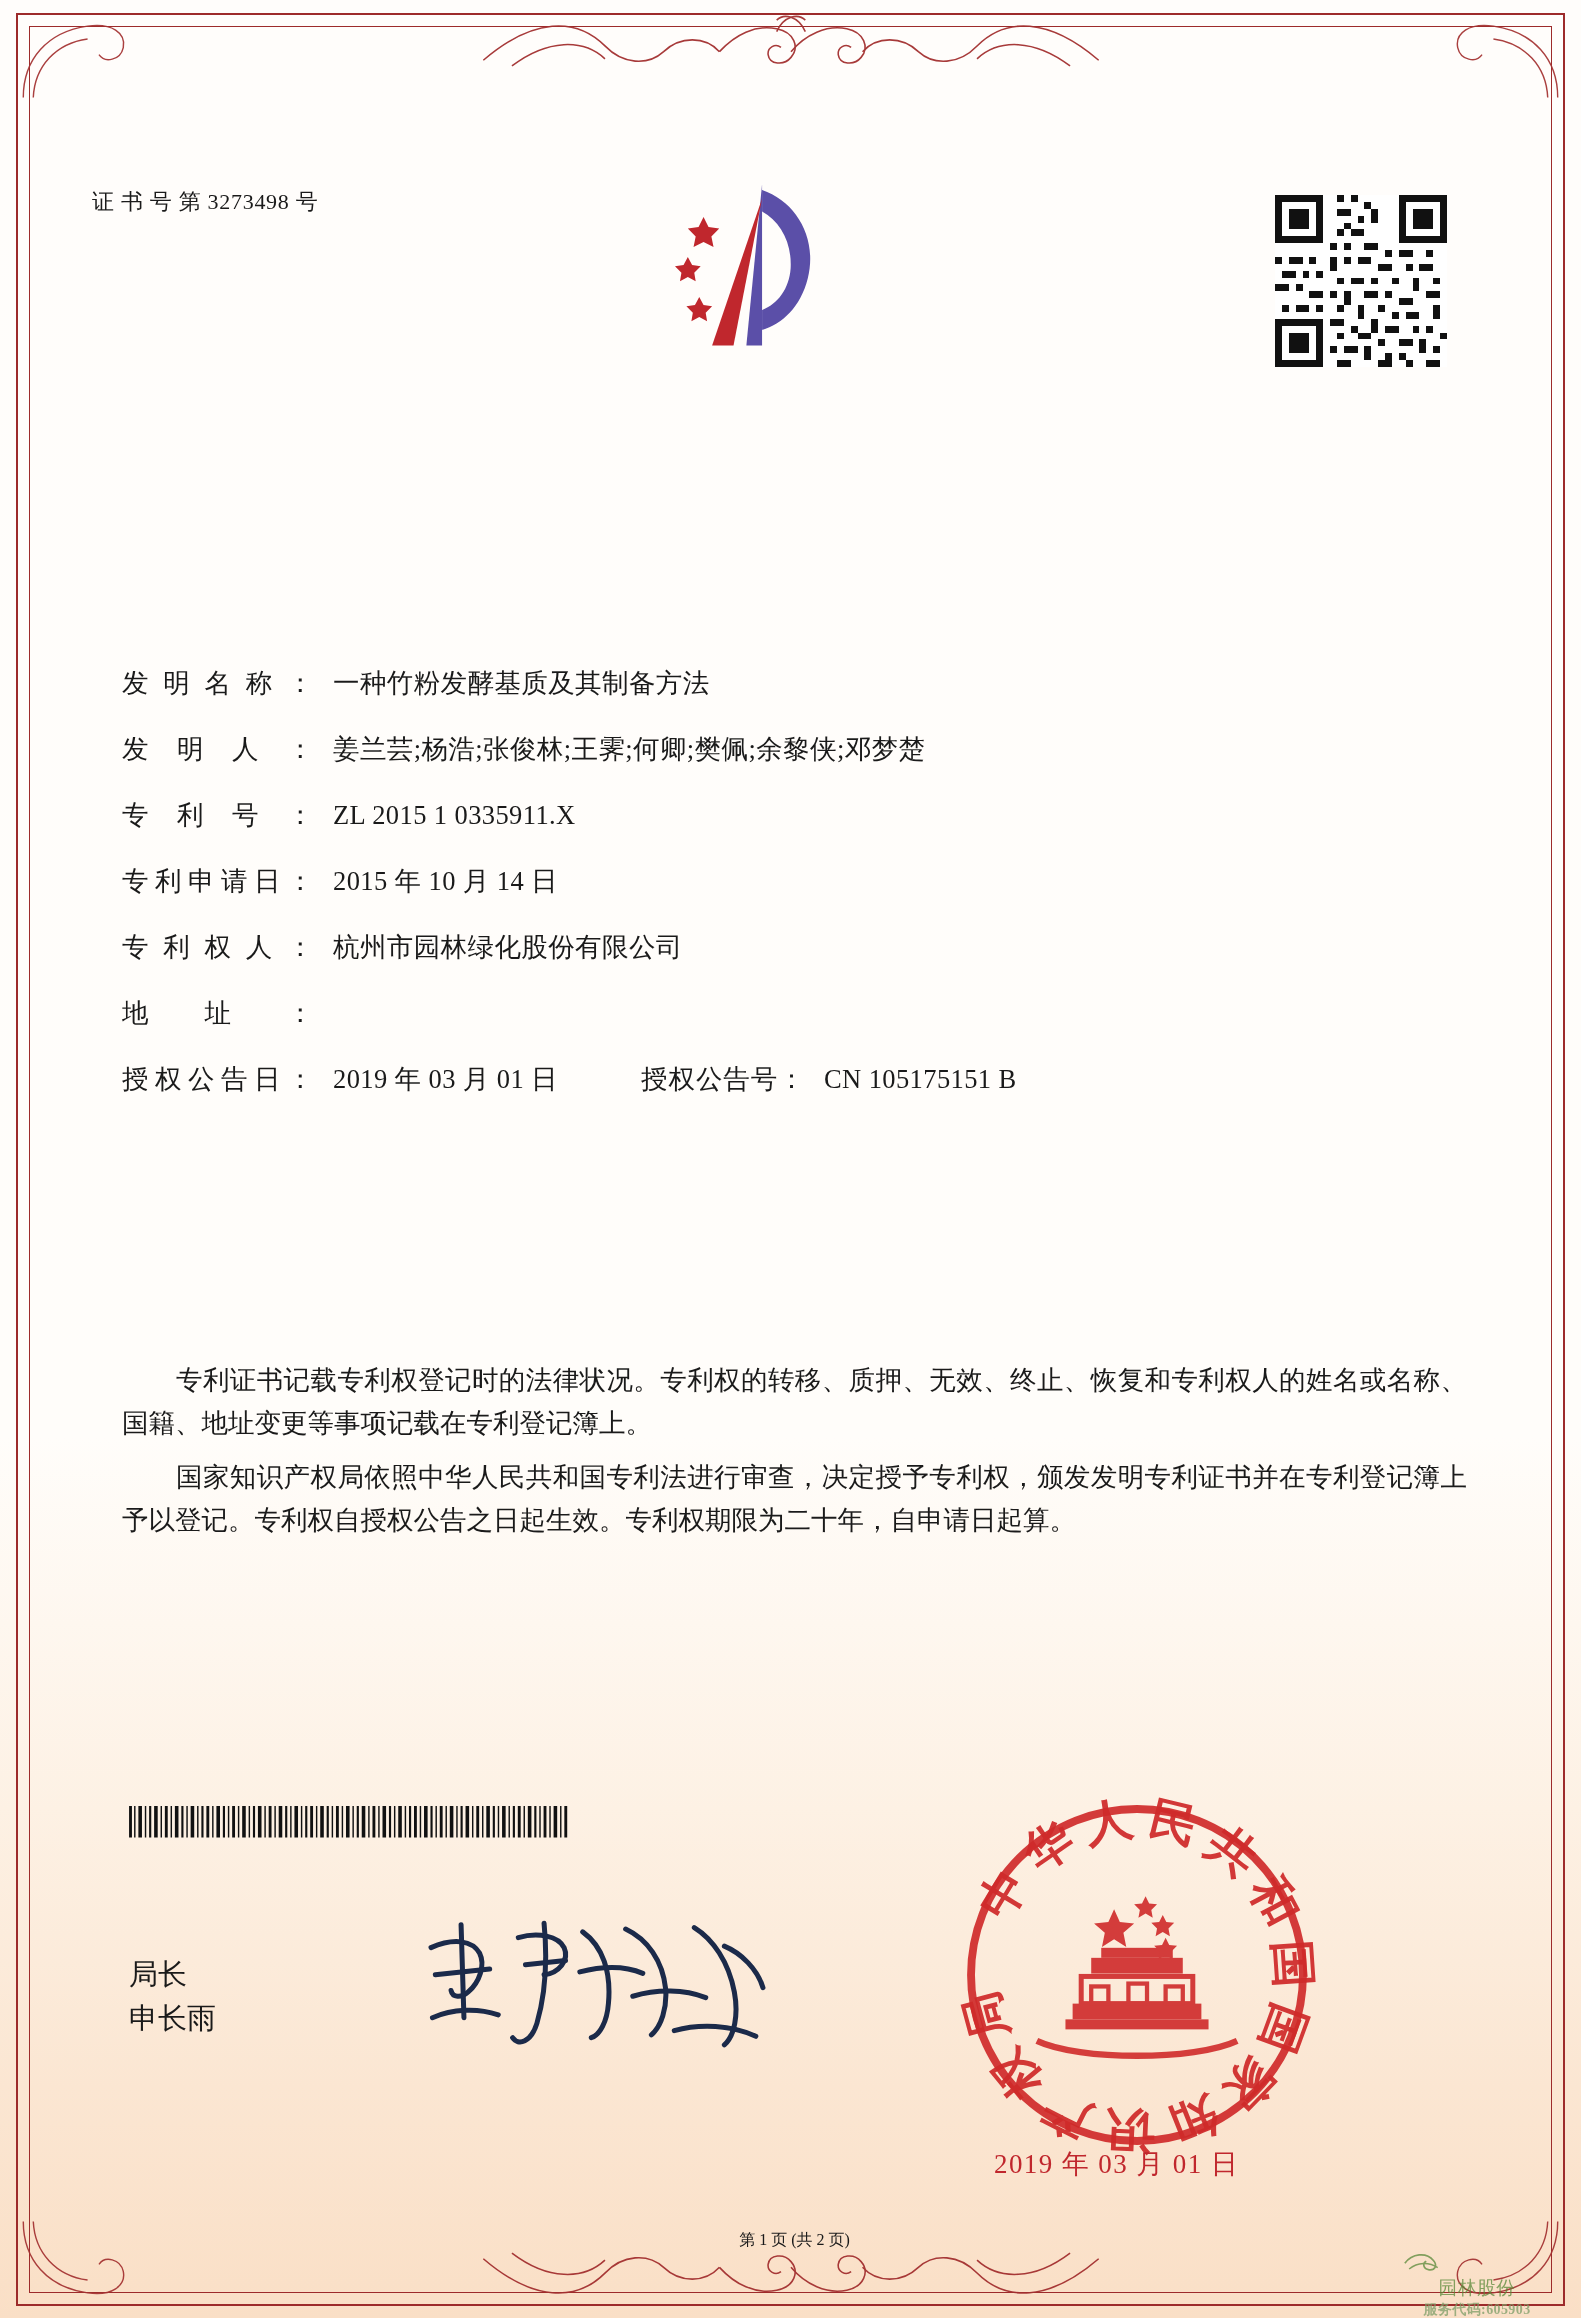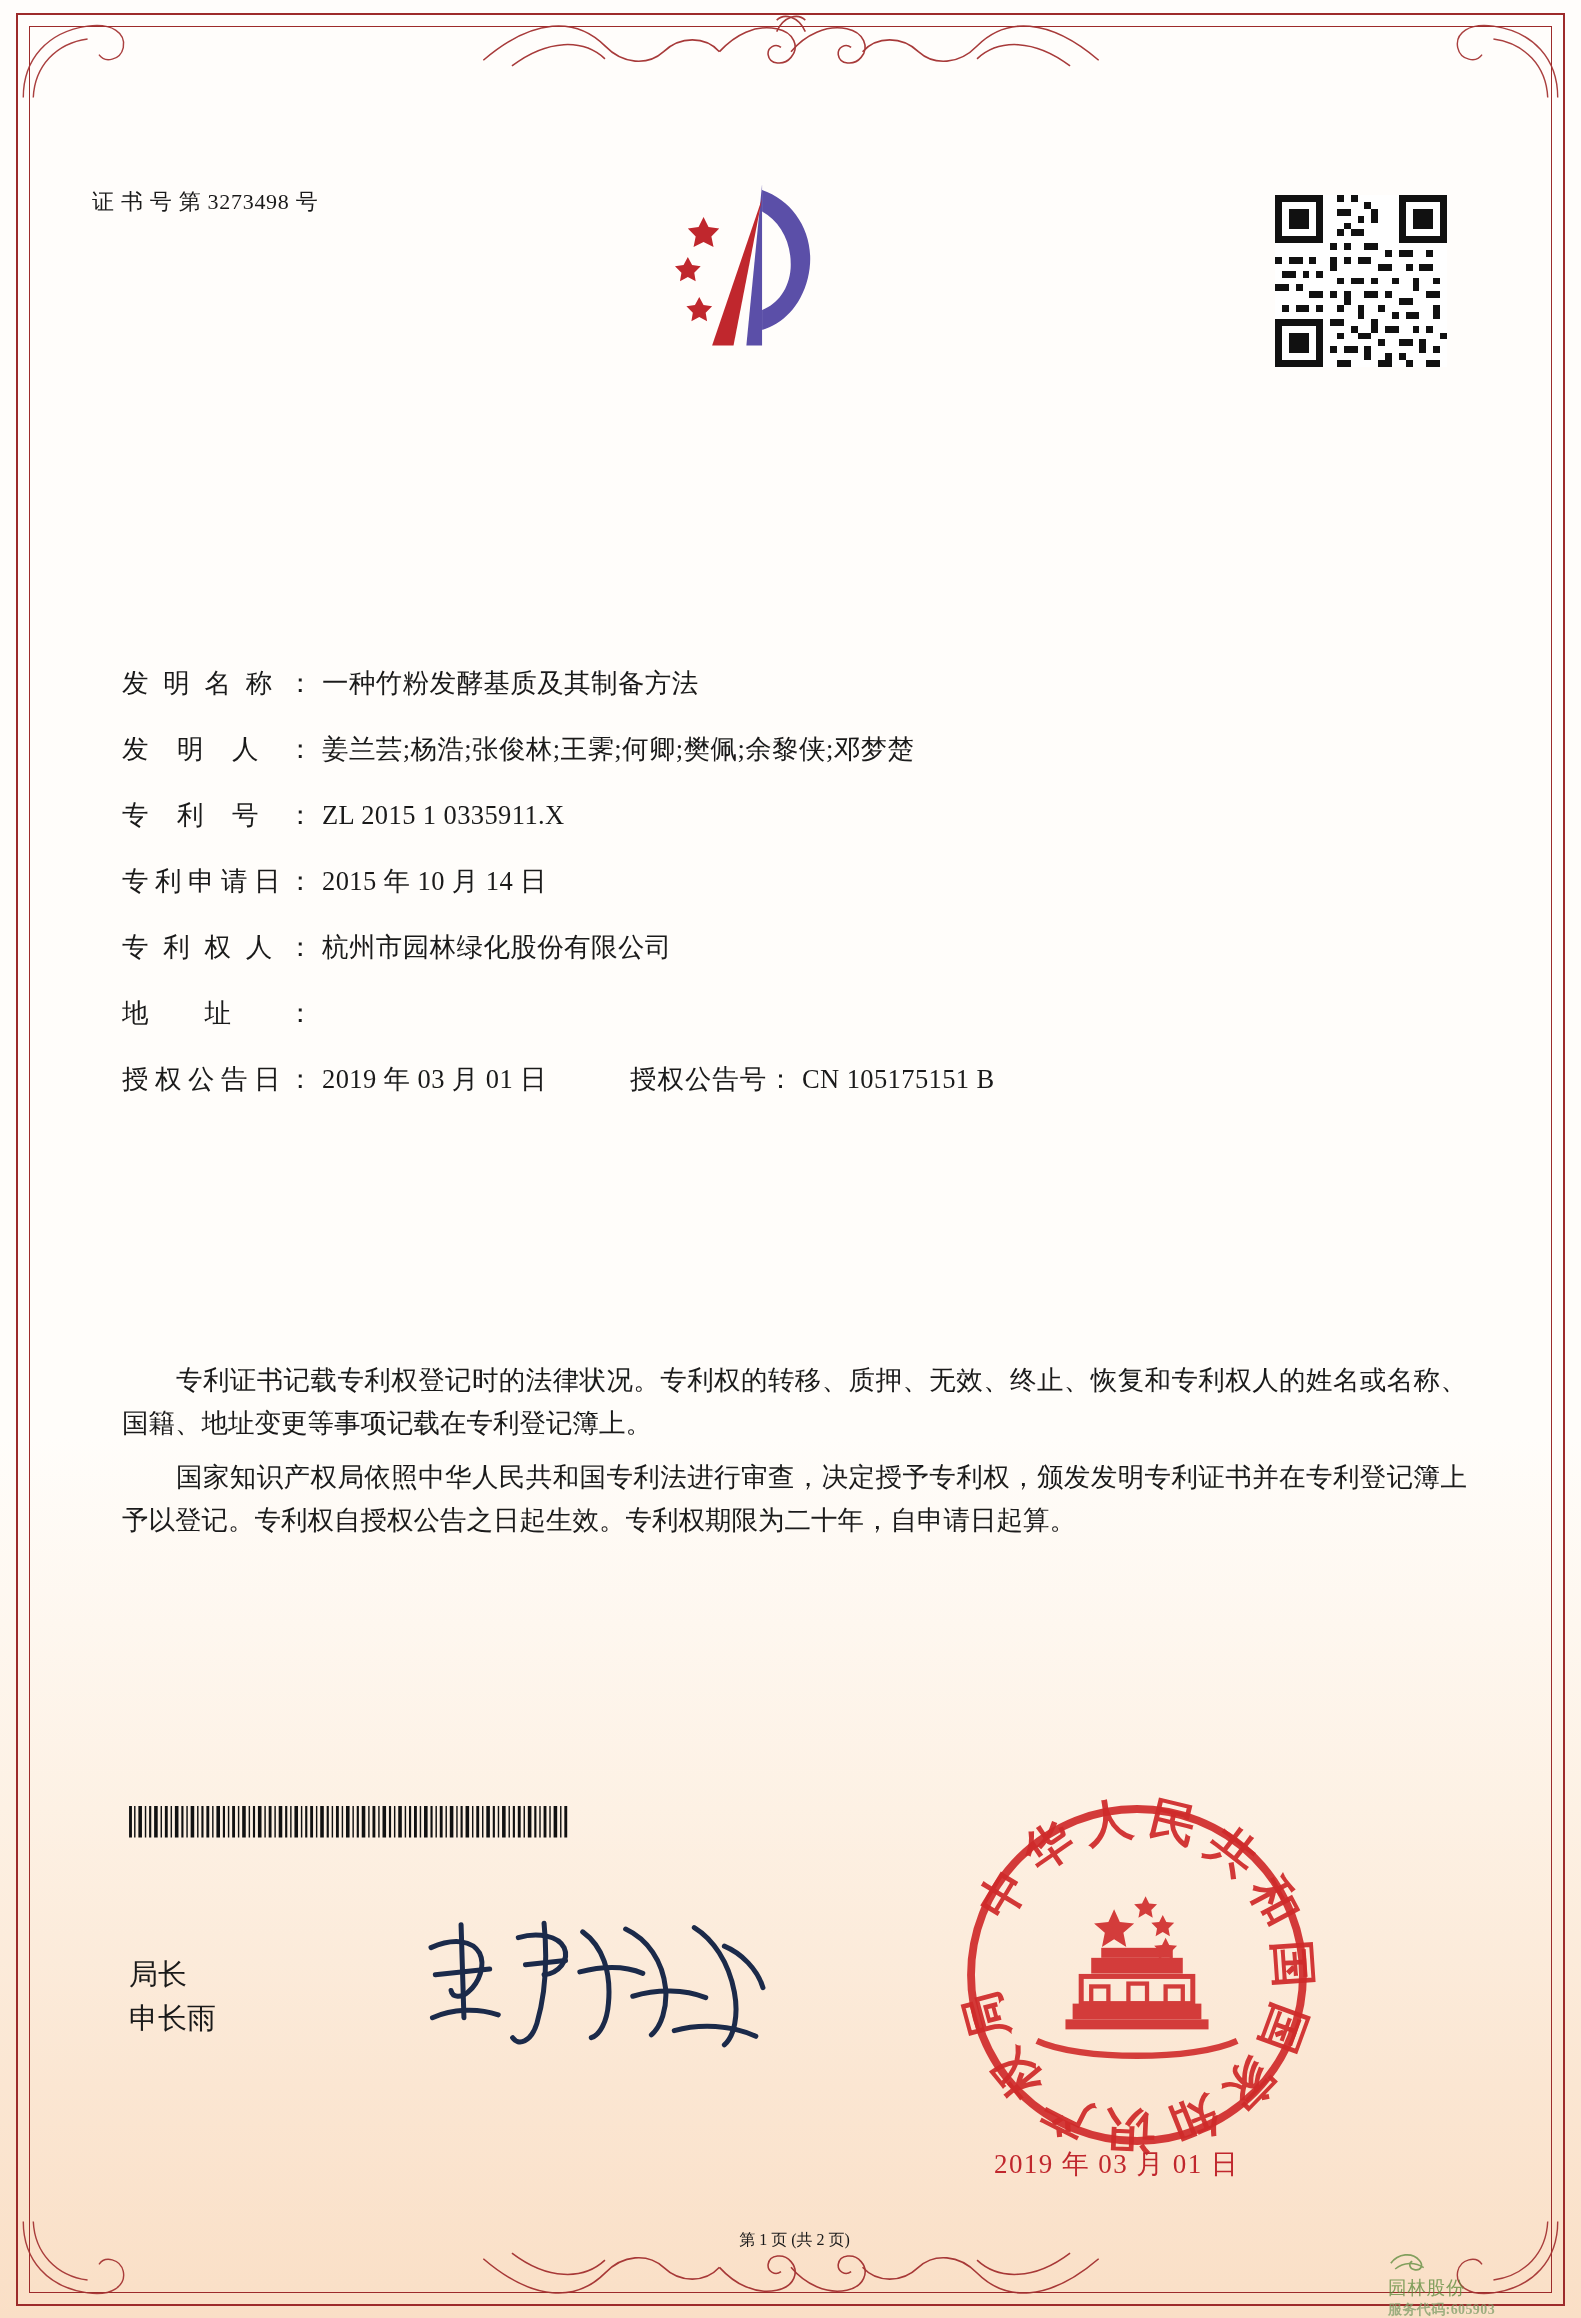--- a/index.html
+++ b/index.html
@@ -122,21 +122,21 @@
     white-space: nowrap;
   }
   .f-label {
     width: 193px;
     display: flex;
     justify-content: space-between;
     flex: 0 0 193px;
   }
   .f-label span { display: inline-block; }
   .f-colon { margin: 0 1.4px 0 0; }
-  .f-value { margin-left: 7px; letter-spacing: 0.4px; }
+  .f-value { margin-left: 18px; letter-spacing: 0.4px; }
   .second-label {
     margin-left: 83px;
     width: 165px;
     flex: 0 0 165px;
     display: flex;
     justify-content: space-between;
   }
 
   
   .paragraphs {
@@ -202,28 +202,28 @@
     position: absolute;
     left: 8px; right: 0;
     bottom: 68px;
     text-align: center;
     font-size: 16px;
     color: #1a1a1a;
   }
 
   .watermark {
     position: absolute;
-    right: 43px;
+    right: 29px;
     bottom: 21.5px;
     width: 150px;
     height: 52px;
     color: #5a8a3a;
     opacity: .75;
     font-size: 15.7px;
-    text-align: left;
+    text-align: center;
   }
   .wm-name { font-size: 18.6px; letter-spacing: 0.7px; }
   .wm-sub { font-size: 14px; color: #7d9e68; letter-spacing: 0.4px; font-weight: bold; }
 </style>
 </head>
 <body>
 
 <div class="page">
 
   <div class="border-outer"></div>

